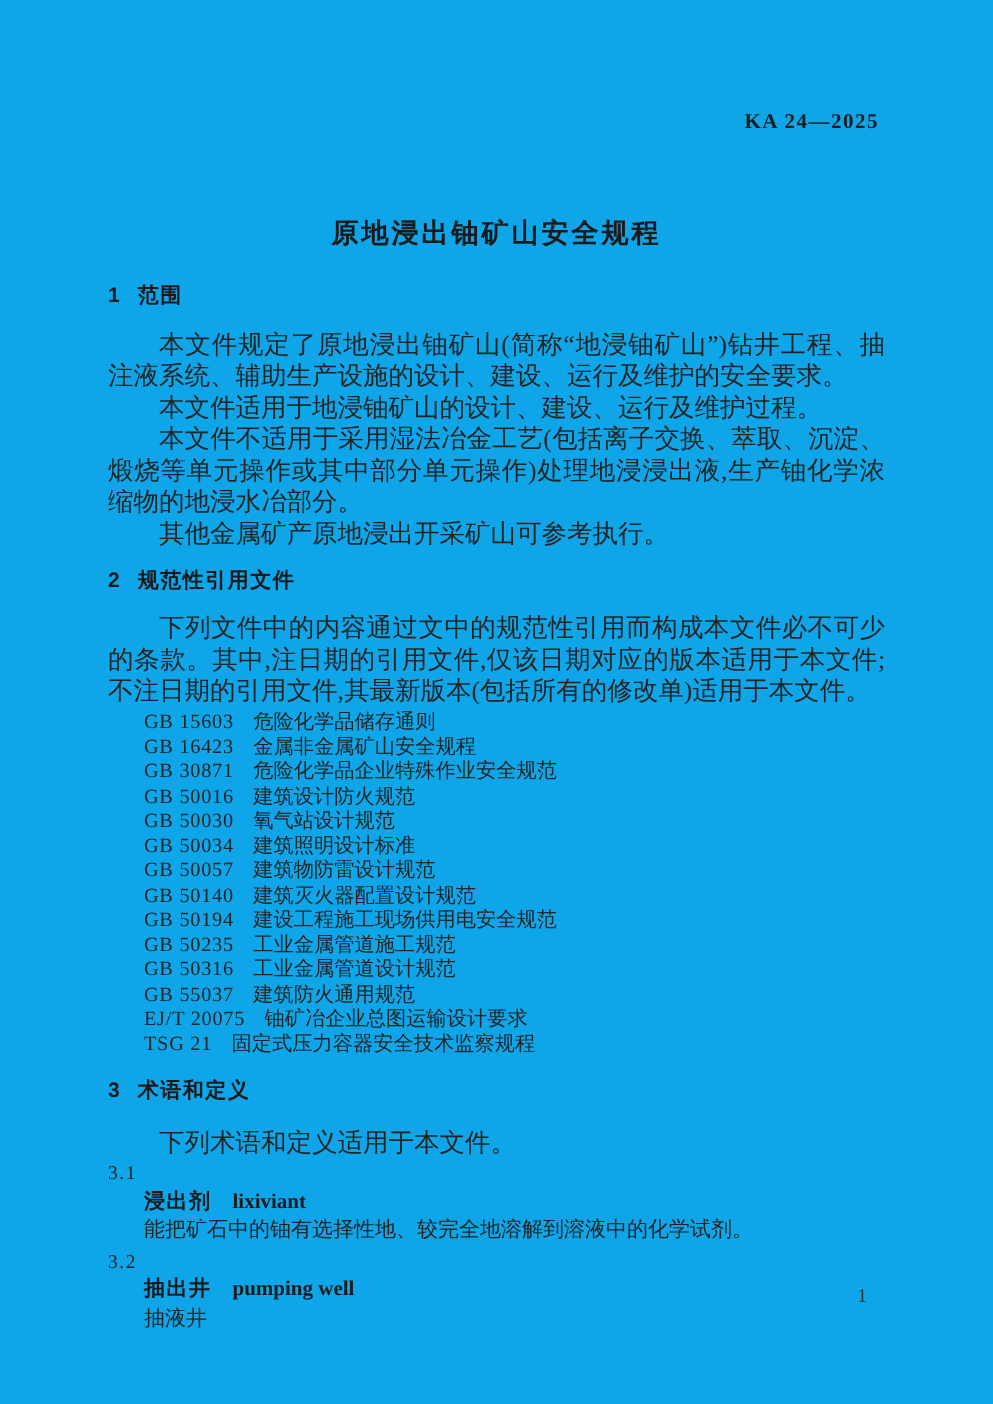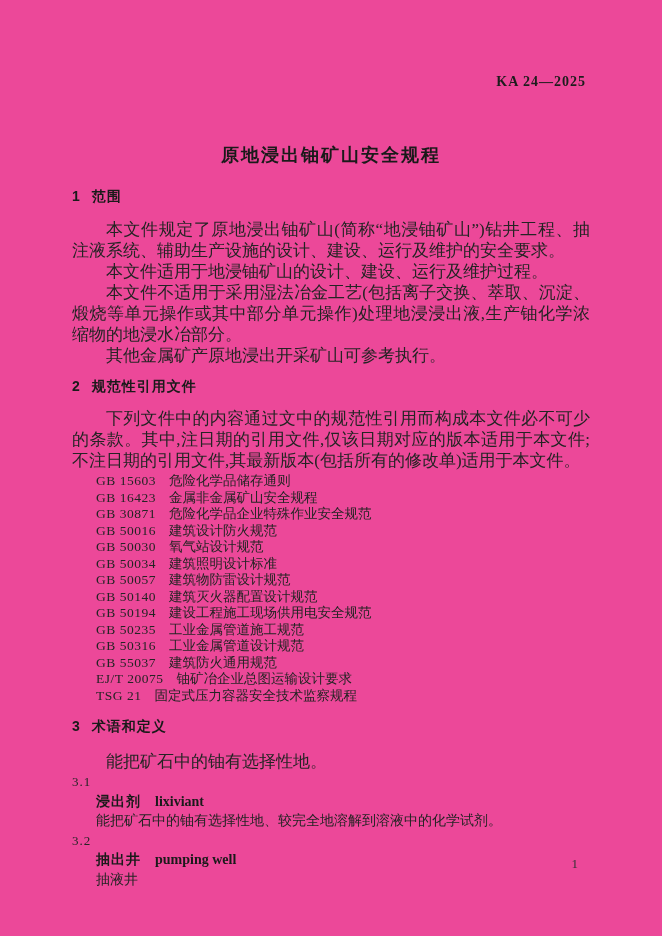--- a/index.html
+++ b/index.html
@@ -4,21 +4,21 @@
 <style>
   html, body {
     margin: 0;
     padding: 0;
     background: #ffffff;
   }
   .page {
     position: relative;
     width: 662px;
     height: 936px;
-    background: #ec4899;
+    background: #0ea5e9;
     overflow: hidden;
     color: #222;
     font-family: "Liberation Serif", "DejaVu Serif", serif;
   }
   .doc-number {
     position: absolute;
     top: 74px;
     right: 76px;
     font-size: 14px;
     font-weight: 600;
@@ -158,21 +158,21 @@
         <div class="ref-row"><span class="ref-code">GB 55037</span><span class="ref-title">建筑防火通用规范</span></div>
         <div class="ref-row"><span class="ref-code">EJ/T 20075</span><span class="ref-title">铀矿冶企业总图运输设计要求</span></div>
         <div class="ref-row"><span class="ref-code">TSG 21</span><span class="ref-title">固定式压力容器安全技术监察规程</span></div>
       </div>
     </div>
 
     <div class="sec3">
       <div class="sec-heading">
         <span class="sec-num">3</span><span>术语和定义</span>
       </div>
-      <p class="para">能把矿石中的铀有选择性地。</p>
+      <p class="para">下列术语和定义适用于本文件。</p>
 
       <div class="term-block">
         <div class="term-number">3.1</div>
         <div class="term-line">
           <span class="term-cn">浸出剂</span><span class="term-en">lixiviant</span>
         </div>
         <div class="term-def">能把矿石中的铀有选择性地、较完全地溶解到溶液中的化学试剂。</div>
       </div>
 
       <div class="term-block">

